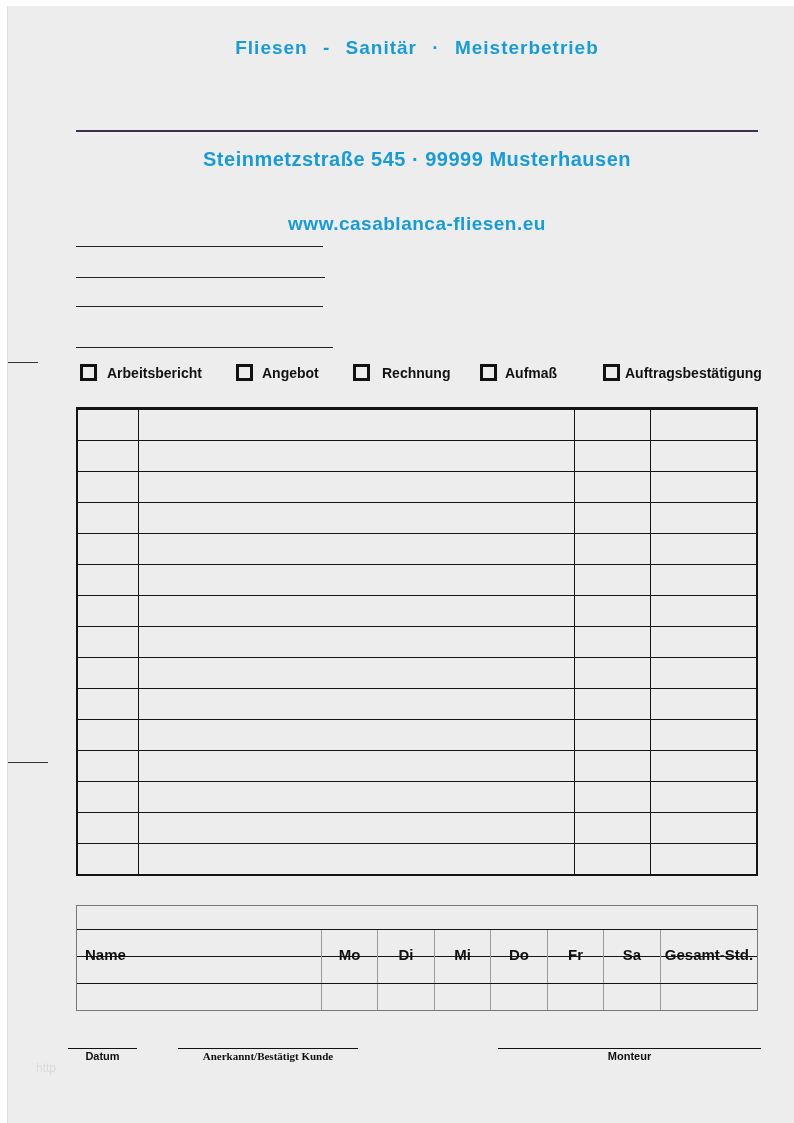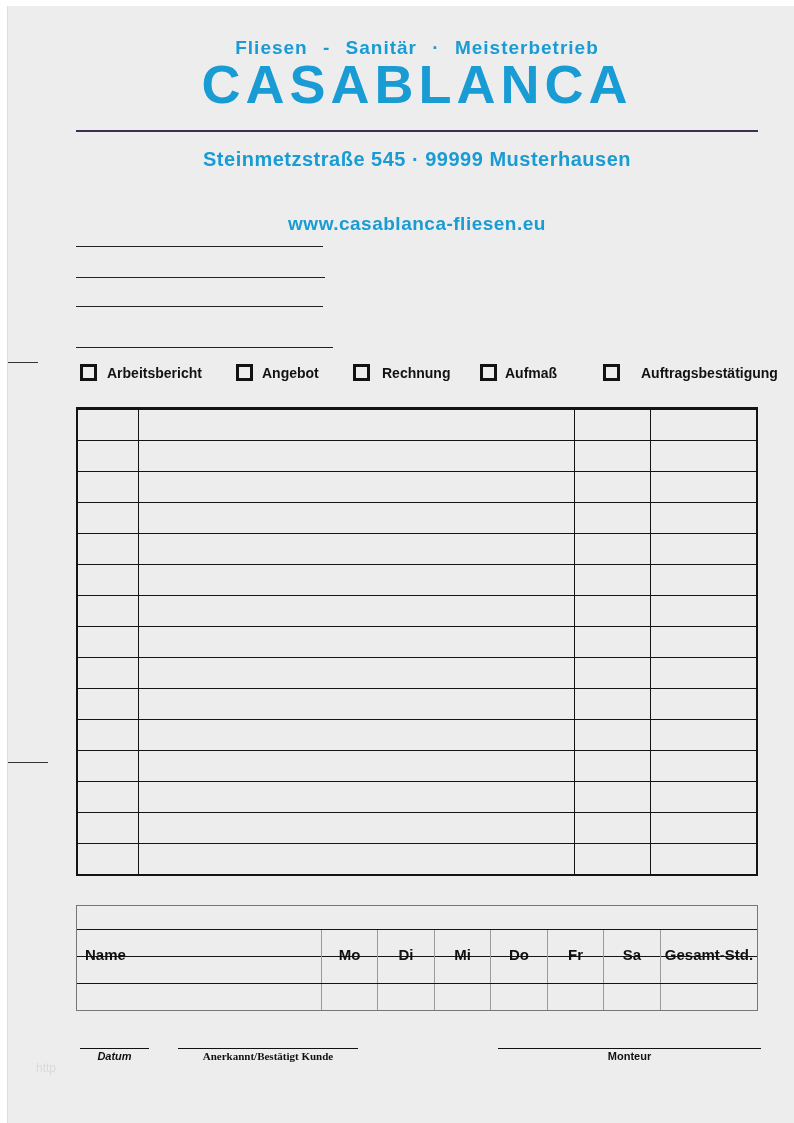--- a/index.html
+++ b/index.html
@@ -49,21 +49,20 @@
   
   .watermark{position:absolute;left:36px;top:1061px;font-size:12px;color:#d9d8da;}
 </style>
 </head>
 <body>
 
 <div class="page">
   <div class="sheet"></div>
 
   <div class="hline tagline">Fliesen - Sanitär · Meisterbetrieb</div>
-  <div class="hline brand">CASABLANCA</div>
   <div class="rule"></div>
   <div class="hline addr">Steinmetzstraße 545 · 99999 Musterhausen</div>
   <div class="hline www">www.casablanca-fliesen.eu</div>
 
   <div class="blank-line" style="top:246px;width:247px;"></div>
   <div class="blank-line" style="top:277px;width:249px;"></div>
   <div class="blank-line" style="top:306px;width:247px;"></div>
   <div class="blank-line" style="top:347px;width:257px;"></div>
 
   <div class="fold" style="top:362px;width:30px;"></div>
@@ -79,21 +78,21 @@
         <span class="cb-label">Angebot</span>
       </div>
       <div class="cb-item" style="left: 353px; gap: 12px;">
         <span class="cb-box"></span>
         <span class="cb-label">Rechnung</span>
       </div>
       <div class="cb-item" style="left: 480px; gap: 8px;">
         <span class="cb-box"></span>
         <span class="cb-label">Aufmaß</span>
       </div>
-      <div class="cb-item" style="left: 593px; gap: 21px; padding-left: 10px;">
+      <div class="cb-item" style="left: 593px; gap: 5px; padding-left: 10px;">
         <span class="cb-box"></span>
         <span class="cb-label">Auftragsbestätigung</span>
       </div>
     </div>
 
   <div id="material-table">
       <div class="m-row m-body">
         <div class="m-cell"></div>
         <div class="m-cell"></div>
         <div class="m-cell"></div>
@@ -221,21 +220,21 @@
         <div class="h-cell"></div>
         <div class="h-cell"></div>
         <div class="h-cell"></div>
         <div class="h-cell"></div>
         <div class="h-cell"></div>
         <div class="h-cell"></div>
         <div class="h-cell"></div>
       </div>
     </div>
 
-  <div class="sig" style="left:80px;width:69px;font-style:italic;">
+  <div class="sig" style="left:68px;width:69px;">
     <div class="sig-label">Datum</div>
   </div>
   <div class="sig" style="left:178px;width:180px;font-family:Liberation Serif, serif;">
     <div class="sig-label">Anerkannt/Bestätigt Kunde</div>
   </div>
   <div class="sig" style="left:498px;width:263px;">
     <div class="sig-label">Monteur</div>
   </div>
 
   <div class="watermark">http</div>

